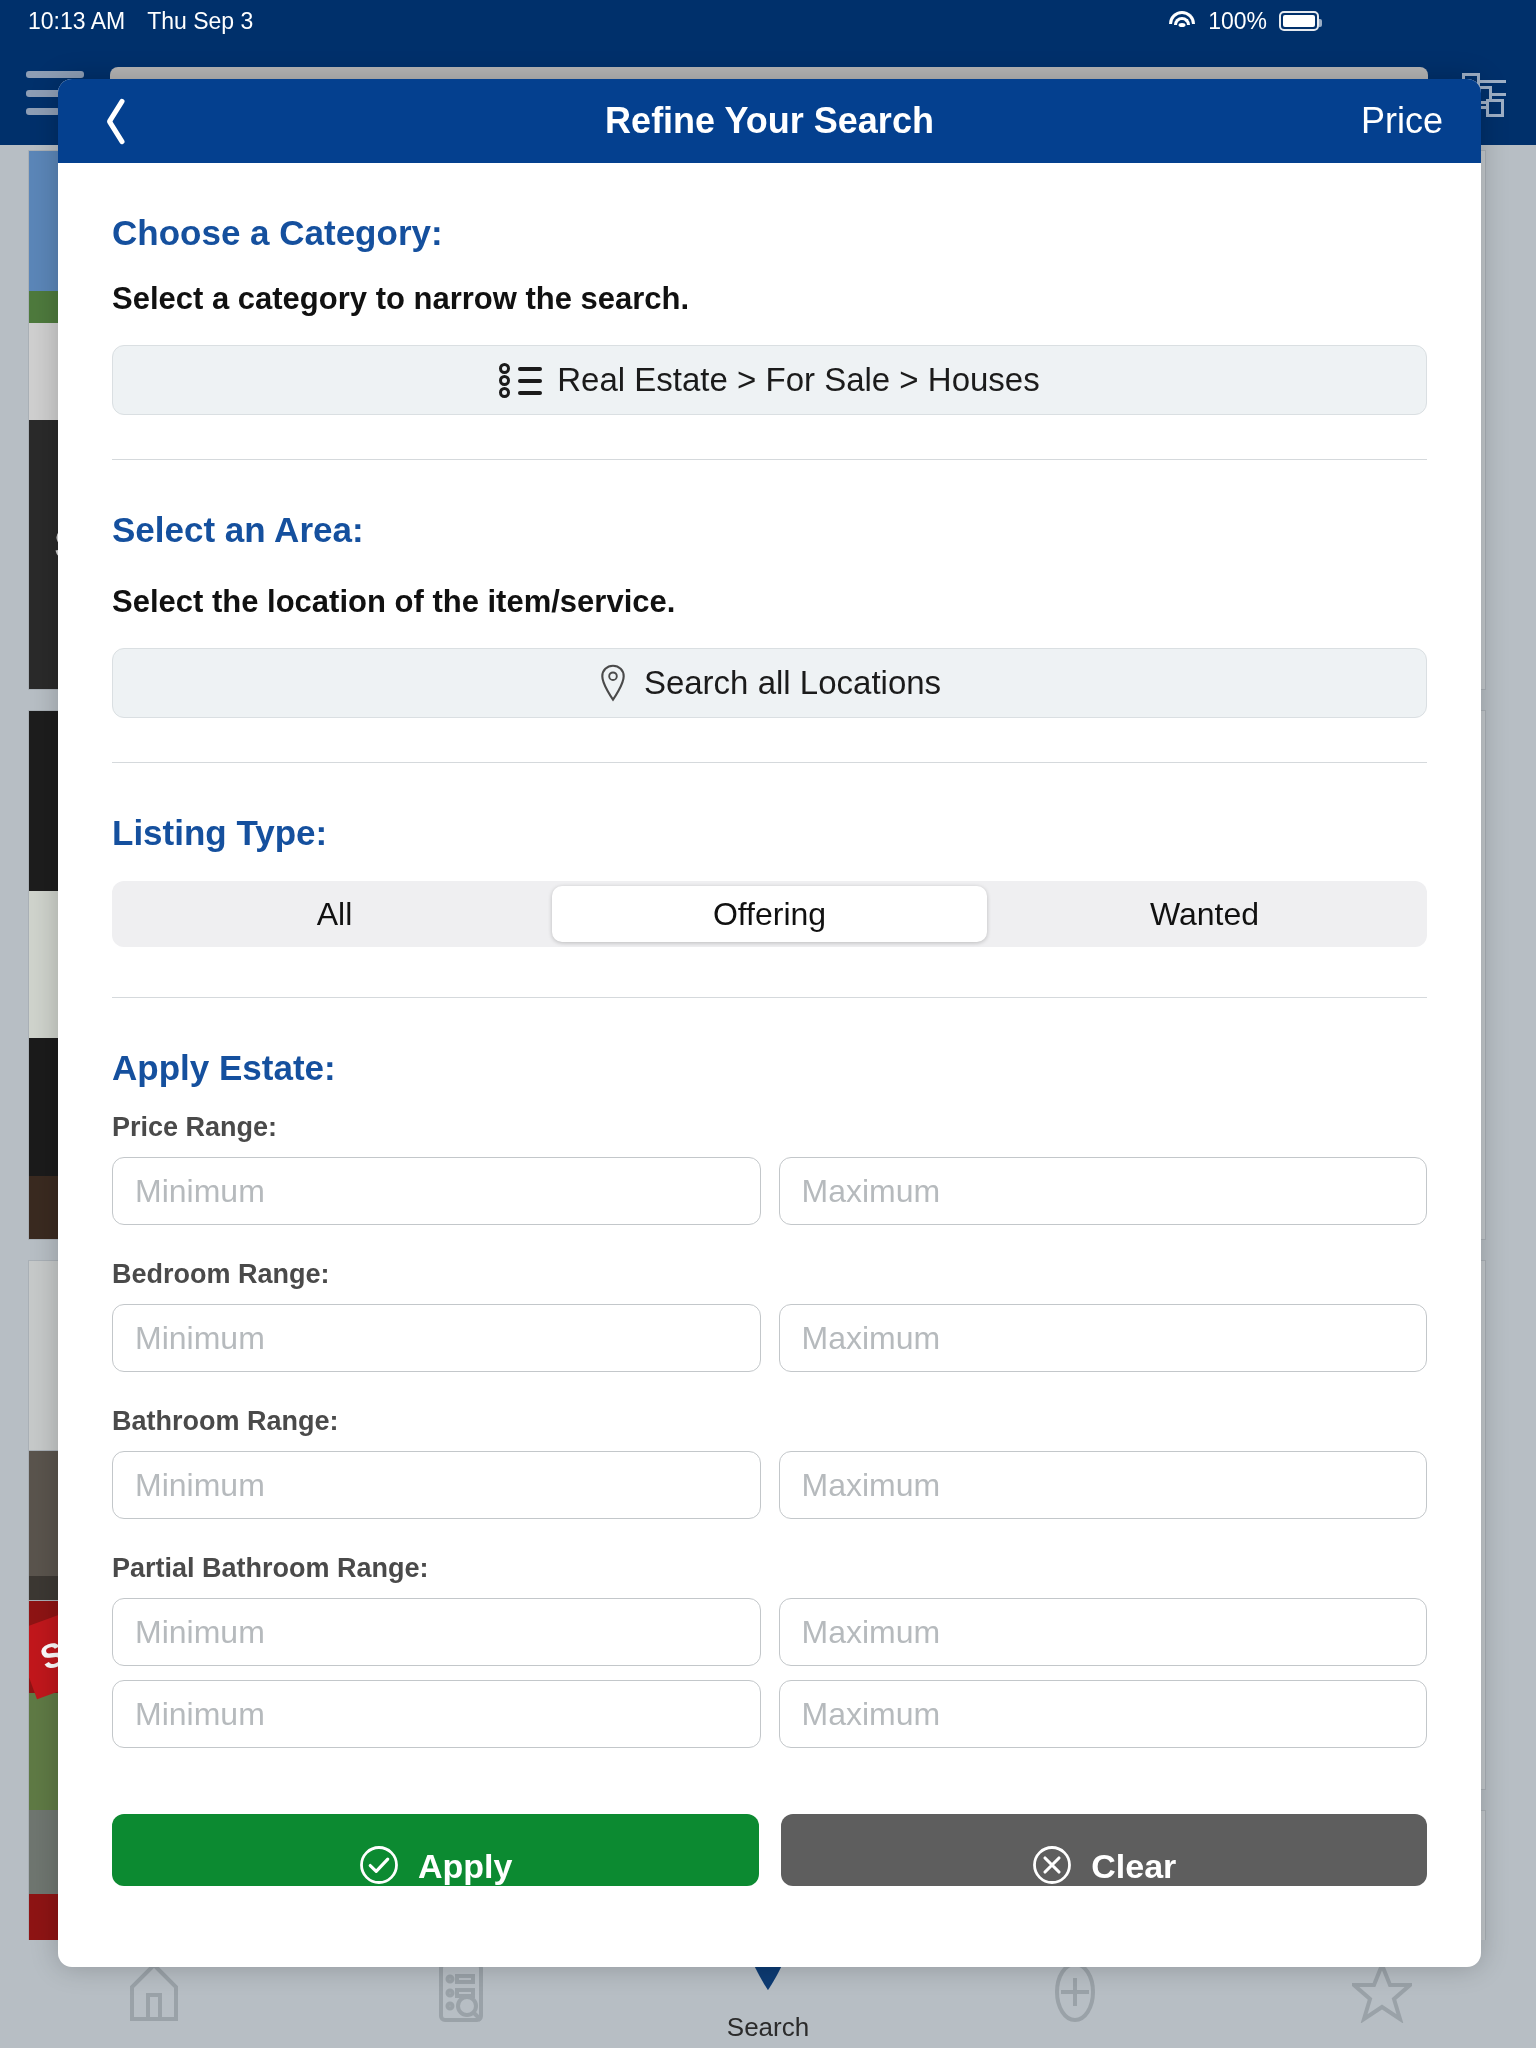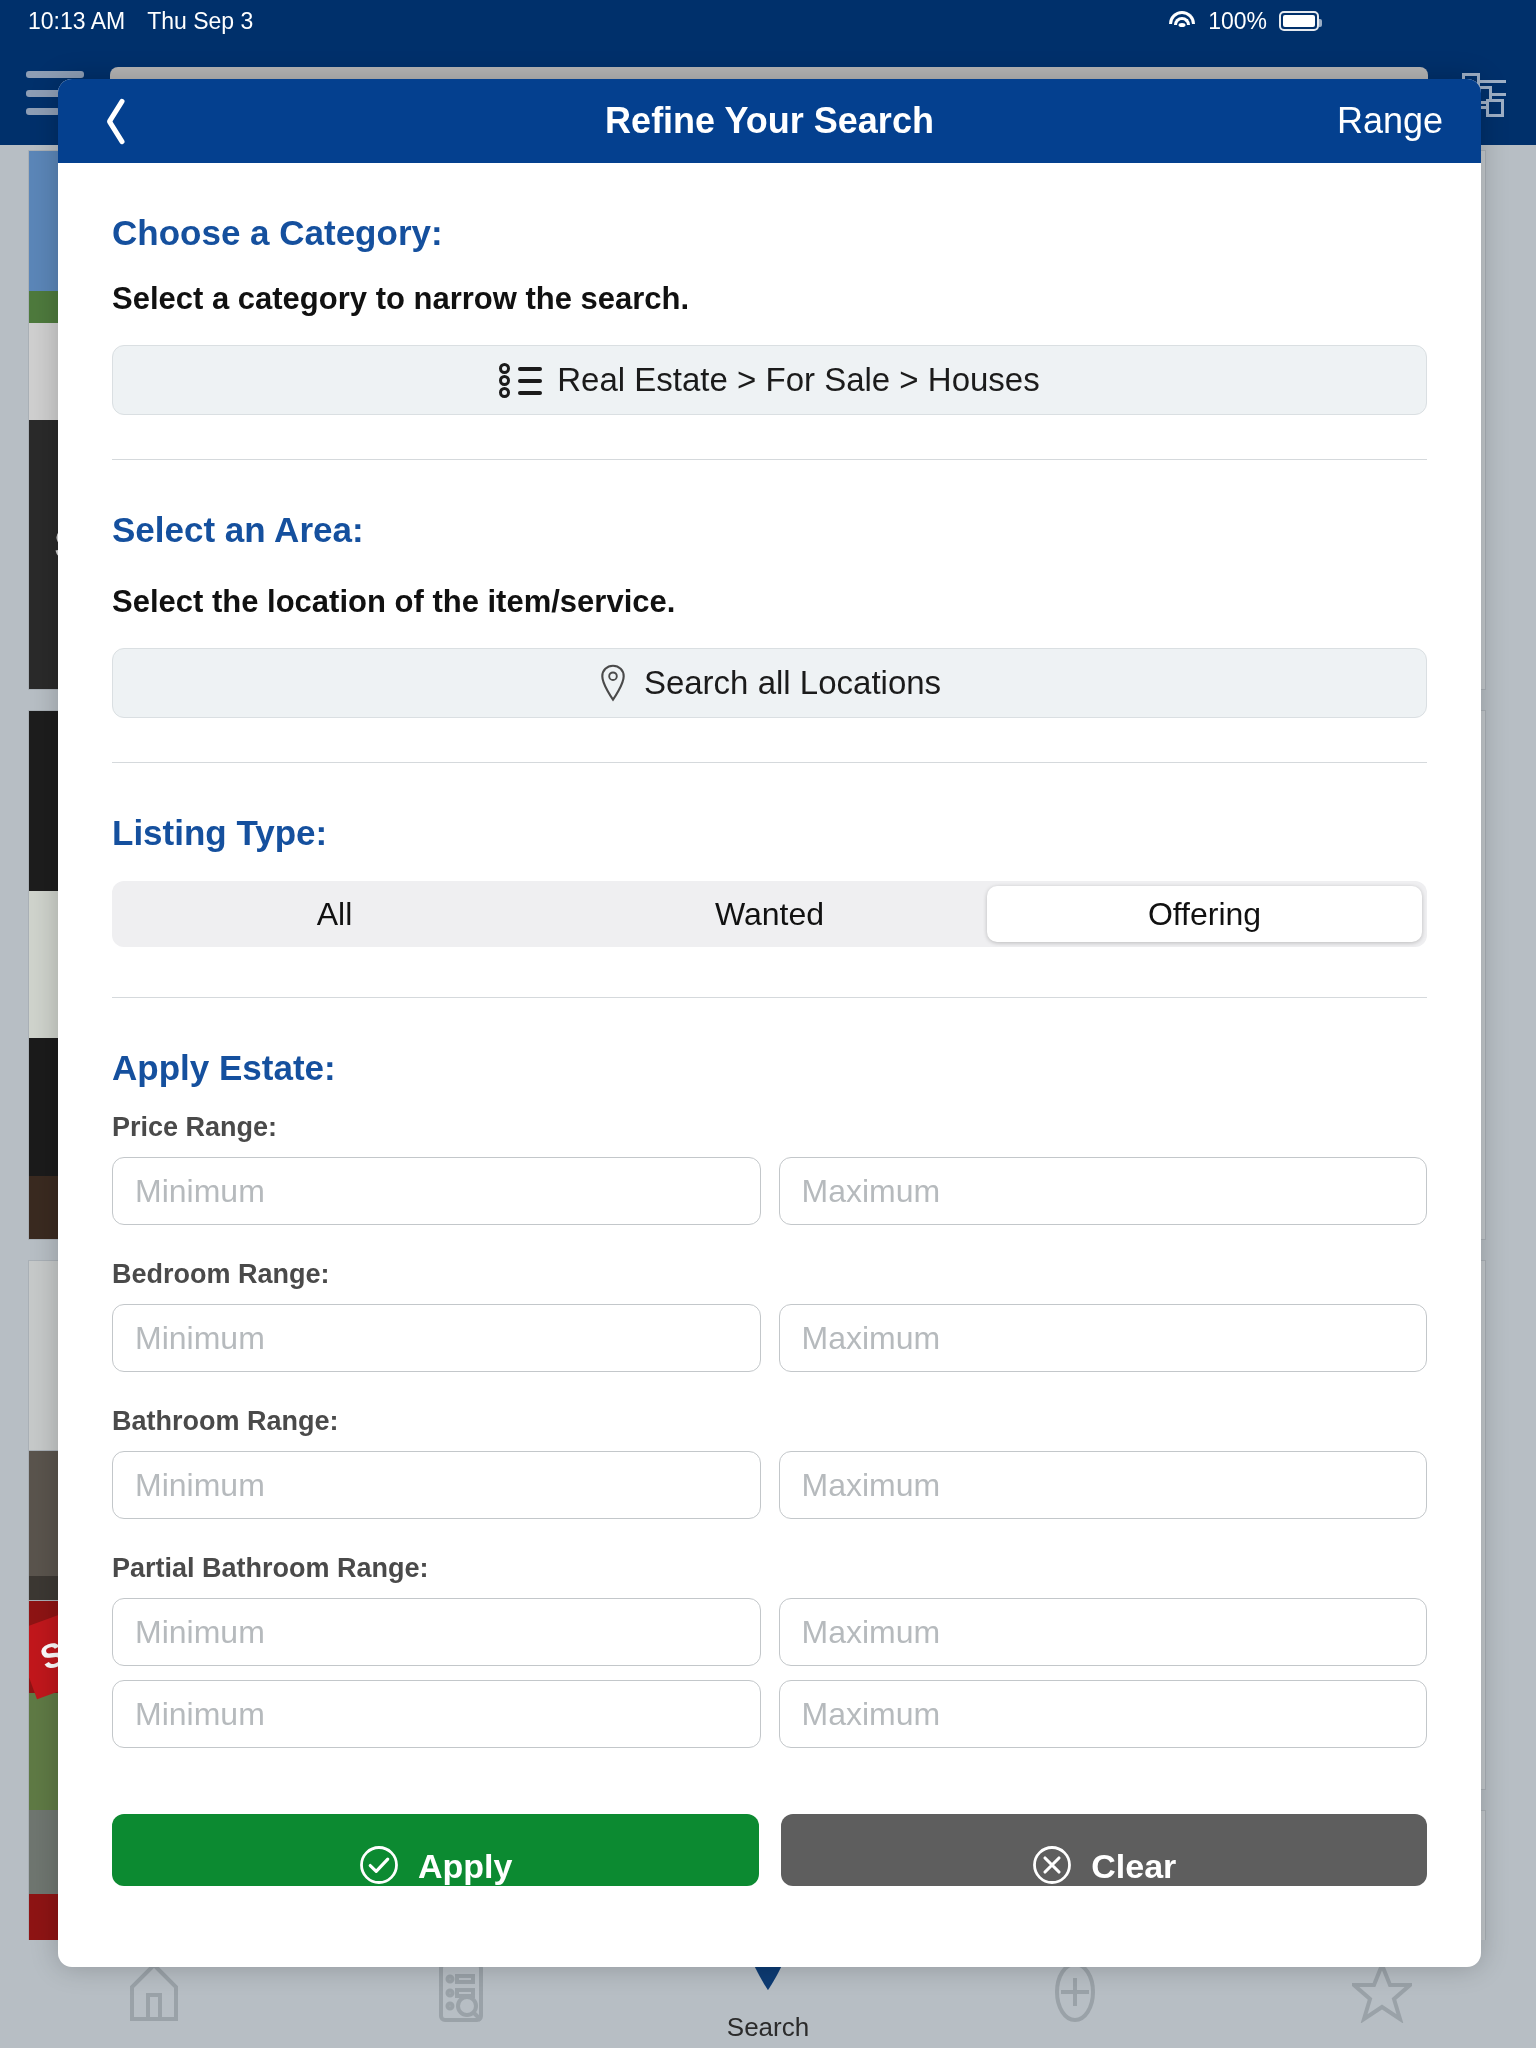--- a/index.html
+++ b/index.html
@@ -288,21 +288,21 @@
       <span class="tab-label"></span>
     </div>
   </div>
 </div>
 
 <div id="refine-modal">
 
   <div class="modal-header">
     <div class="back-chevron"></div>
     <div class="modal-title">Refine Your Search</div>
-    <div class="done-btn">Range</div>
+    <div class="done-btn">Price</div>
   </div>
 
   <div class="modal-body">
 
     <div class="section">
       <div class="sec-head">Choose a Category:</div>
       <div class="sec-sub">Select a category to narrow the search.</div>
       <div class="field-pill">
         <span class="list-ico">
           <span class="dot" style="top:3px;"></span>
@@ -327,22 +327,22 @@
         </svg>
         <span>Search all Locations</span>
       </div>
       <div class="divider"></div>
     </div>
 
     <div class="section">
       <div class="sec-head">Listing Type:</div>
       <div class="segmented">
         <div class="seg">All</div>
+        <div class="seg active">Offering</div>
         <div class="seg">Wanted</div>
-        <div class="seg active">Offering</div>
       </div>
       <div class="divider" style="margin-top:50px;"></div>
     </div>
 
     <div class="section">
       <div class="sec-head" style="margin-bottom:-10px;">Apply Estate:</div>
 
       <div>
         <div class="range-label">Price Range:</div>
         <div class="range-row">

